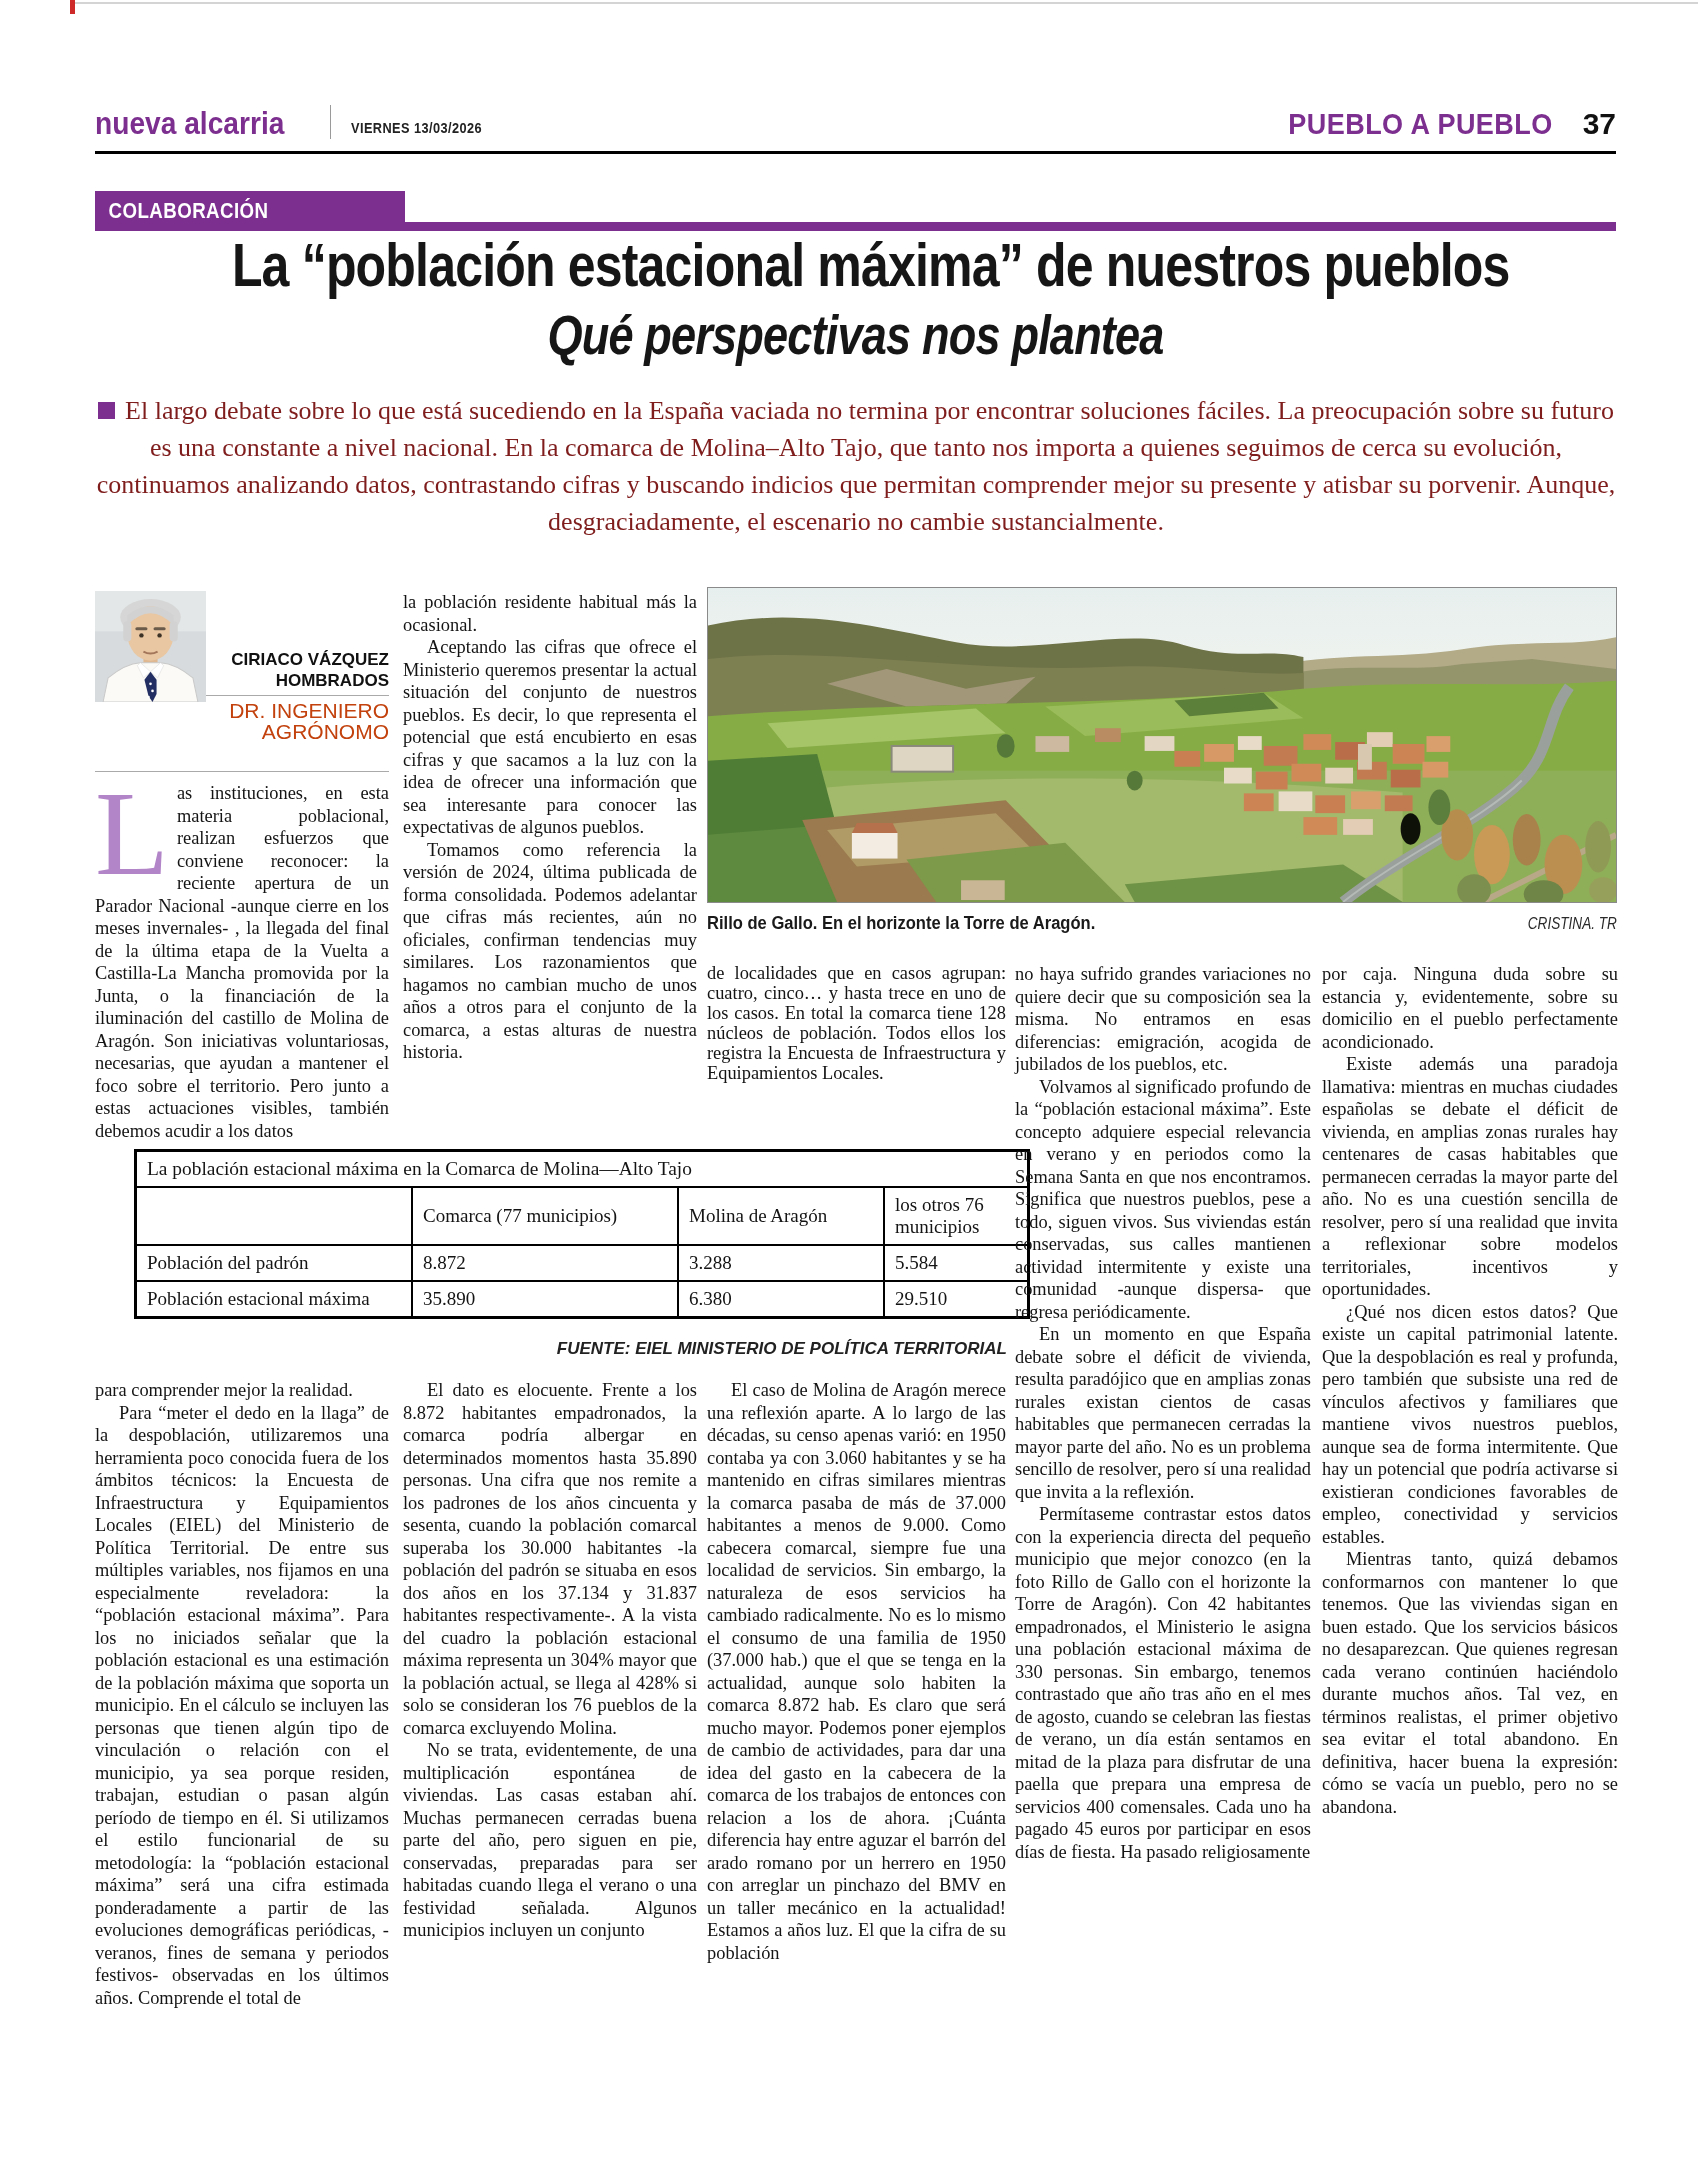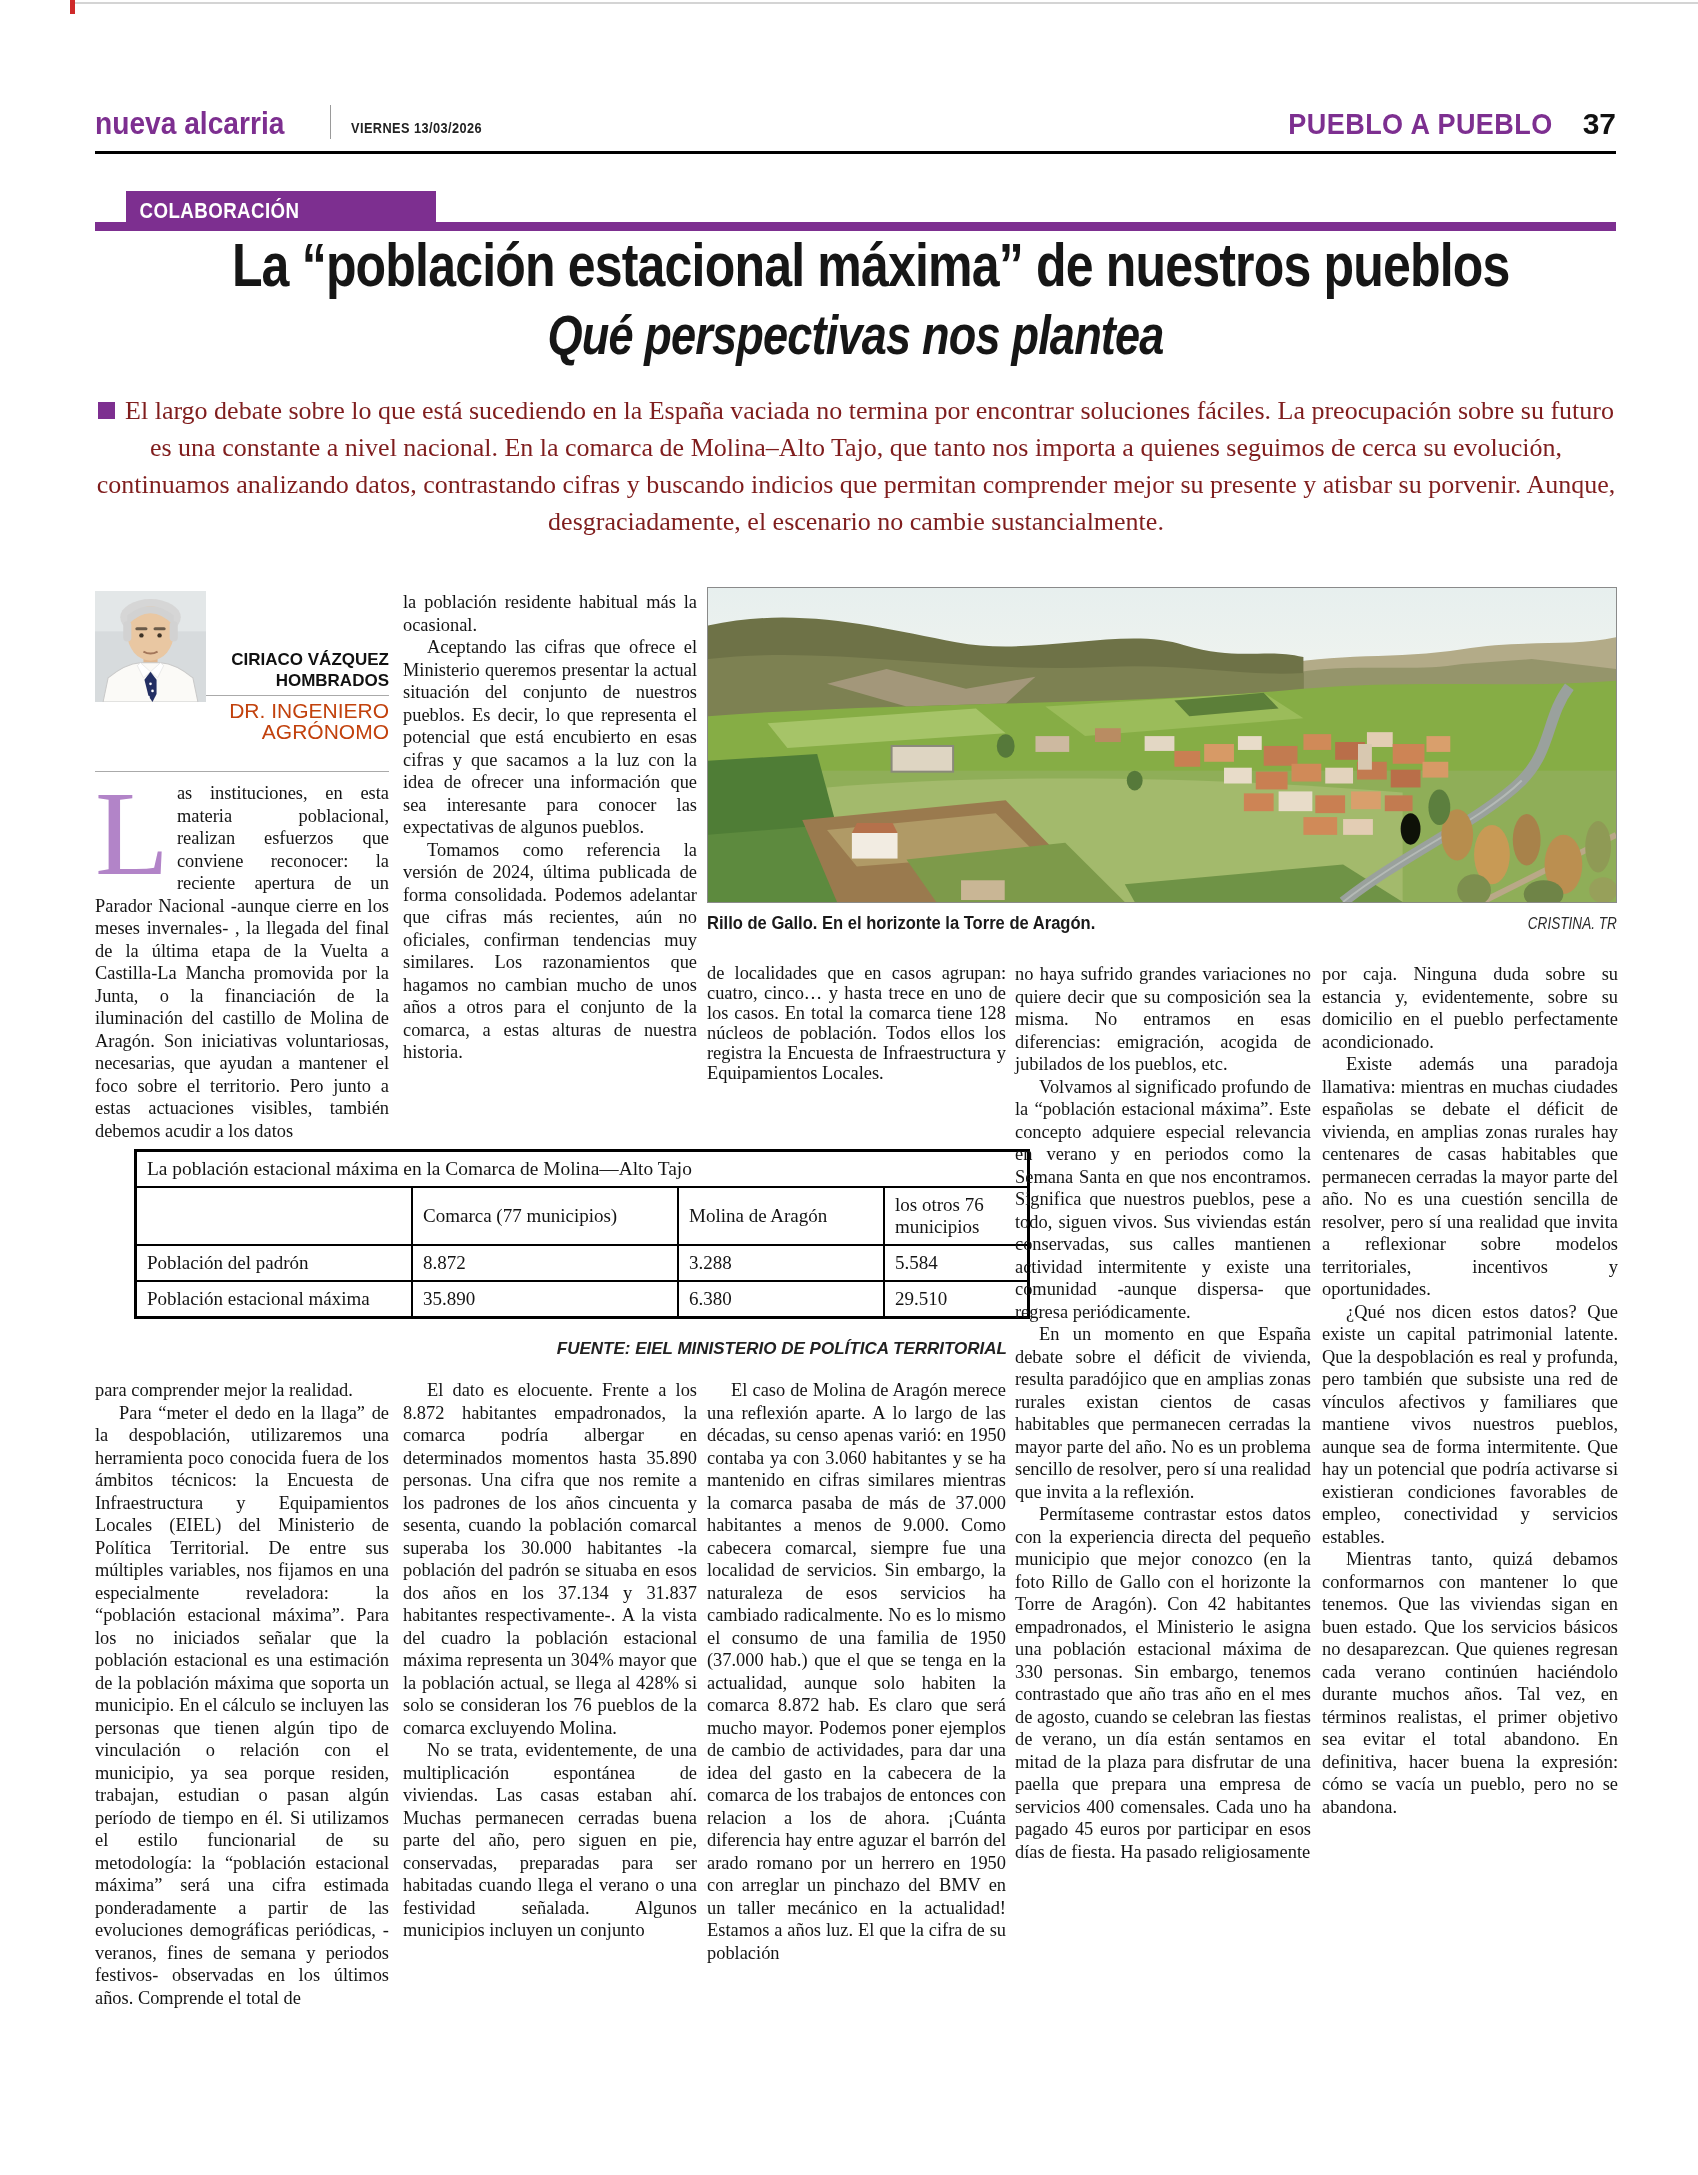--- a/index.html
+++ b/index.html
@@ -19,21 +19,21 @@
   .hdate{font-family:"Liberation Sans",sans-serif;font-weight:bold;font-size:15px;
          color:#222;transform:scaleX(0.85);transform-origin:left bottom;padding-bottom:3px;letter-spacing:0.5px;}
   .hright{display:flex;align-items:flex-end;gap:30px;}
   .hsection{font-family:"Liberation Sans",sans-serif;font-weight:bold;font-size:30px;
             color:#7d2f90;transform:scaleX(0.9);transform-origin:right bottom;line-height:1;letter-spacing:0.5px;}
   .hpage{font-family:"Liberation Sans",sans-serif;font-weight:bold;font-size:30px;color:#111;line-height:1;}
   
   .kicker{position:absolute;top:191px;left:95px;right:82px;height:40px;}
   .kicker-bar{position:absolute;left:0;right:0;bottom:0;height:9px;background:#7d2f90;}
   .kicker-box{position:absolute;left:0;top:0;bottom:0;width:310px;background:#7d2f90;color:#fff;
-              display:flex;align-items:center;margin-left:31px;}
+              display:flex;align-items:center;}
   .kicker-box span{font-family:"Liberation Sans",sans-serif;font-weight:bold;font-size:22px;
               transform:scaleX(0.85);transform-origin:left center;padding-left:16px;letter-spacing:0.5px;}
   
   .headline{position:absolute;top:235px;left:95px;right:82px;text-align:center;
             font-family:"Liberation Sans",sans-serif;font-weight:bold;font-size:61px;
             color:#161616;transform:scaleX(0.82);transform-origin:center top;
             letter-spacing:-1px;white-space:nowrap;line-height:1;}
   .subheadline{position:absolute;top:308px;left:95px;right:82px;text-align:center;
             font-family:"Liberation Sans",sans-serif;font-weight:bold;font-style:italic;font-size:55px;
             color:#161616;transform:scaleX(0.82);transform-origin:center top;

